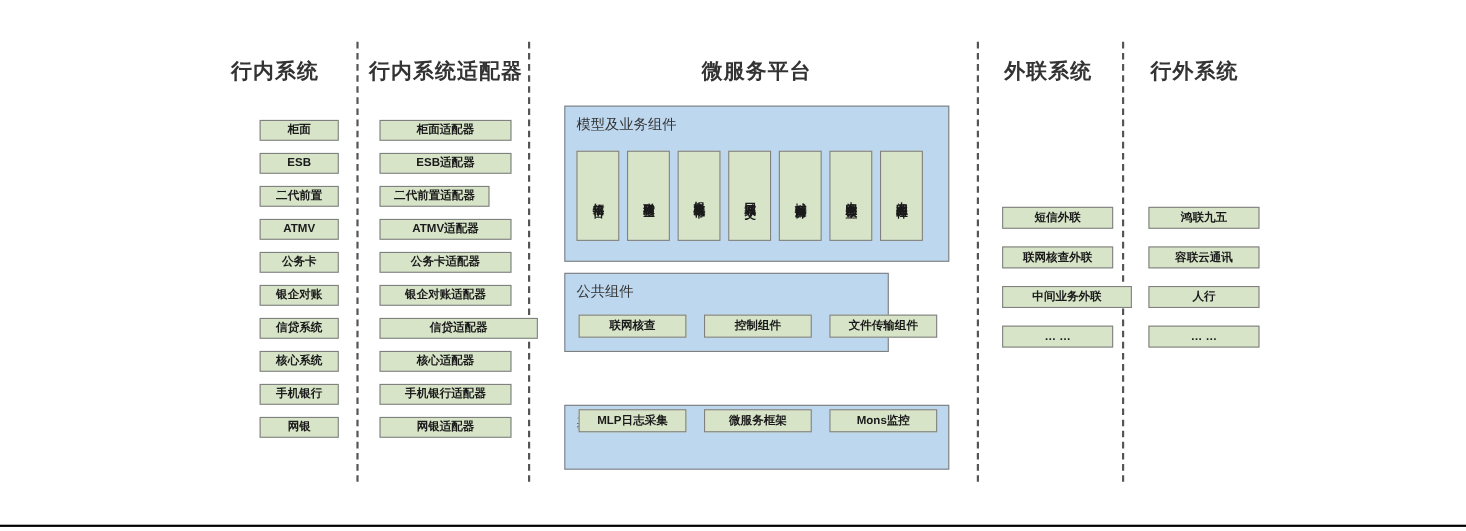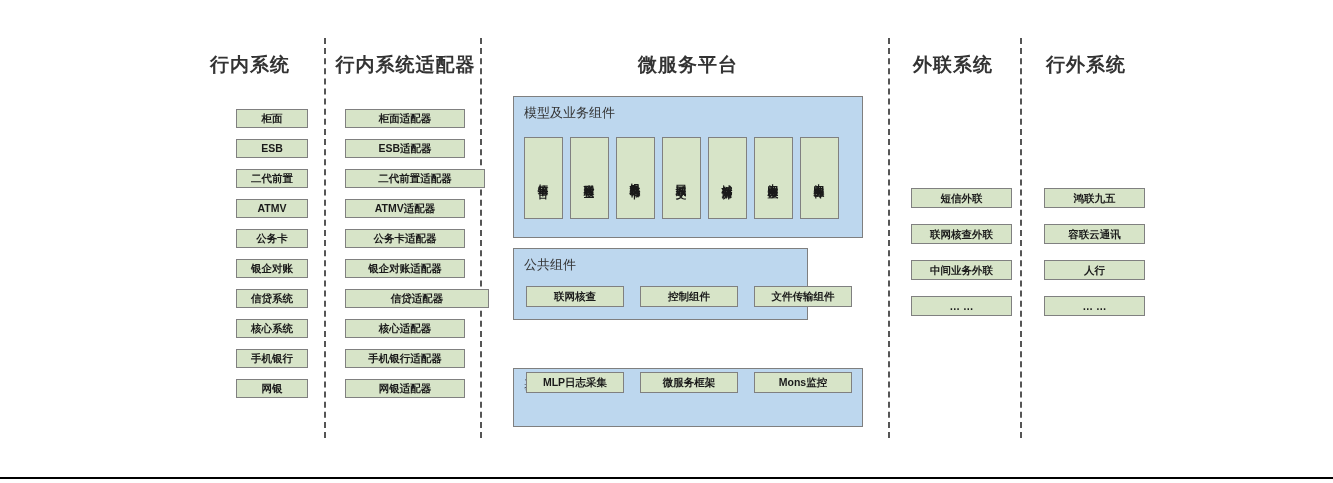--- a/index.html
+++ b/index.html
@@ -115,21 +115,21 @@
   <div class="node" style="left:236px; top:259px; width:72px; height:19px;">银企对账</div>
   <div class="node" style="left:236px; top:289px; width:72px; height:19px;text-align:center;">信贷系统</div>
   <div class="node" style="left:236px; top:319px; width:72px; height:19px;">核心系统</div>
   <div class="node" style="left:236px; top:349px; width:72px; height:19px;">手机银行</div>
   <div class="node" style="left:236px; top:379px; width:72px; height:19px;">网银</div>
 
   <div class="col-title" style="left:333px; top:52px; width:145px;">行内系统适配器</div>
 
   <div class="node" style="left:345px; top:109px; width:120px; height:19px;">柜面适配器</div>
   <div class="node" style="left:345px; top:139px; width:120px; height:19px;">ESB适配器</div>
-  <div class="node" style="left:345px; top:169px; width:140px; height:19px;">二代前置适配器</div>
+  <div class="node" style="left:345px; top:169px; width:100px; height:19px;">二代前置适配器</div>
   <div class="node" style="left:345px; top:199px; width:120px; height:19px;">ATMV适配器</div>
   <div class="node" style="left:345px; top:229px; width:120px; height:19px;">公务卡适配器</div>
   <div class="node" style="left:345px; top:259px; width:120px; height:19px;">银企对账适配器</div>
   <div class="node" style="left:345px; top:289px; width:144px; height:19px;">信贷适配器</div>
   <div class="node" style="left:345px; top:319px; width:120px; height:19px;">核心适配器</div>
   <div class="node" style="left:345px; top:349px; width:120px; height:19px;">手机银行适配器</div>
   <div class="node" style="left:345px; top:379px; width:120px; height:19px;">网银适配器</div>
 
   <div class="col-title" style="left:588px; top:52px; width:200px;">微服务平台</div>
 
@@ -155,21 +155,21 @@
     <div class="panel-label">基础平台</div>
   </div>
   <div class="node" style="left:526px; top:372px; width:98px; height:21px;">MLP日志采集</div>
   <div class="node" style="left:640px; top:372px; width:98px; height:21px;">微服务框架</div>
   <div class="node" style="left:754px; top:372px; width:98px; height:21px;">Mons监控</div>
 
   <div class="col-title" style="left:898px; top:52px; width:110px;">外联系统</div>
 
   <div class="node" style="left:911px; top:188px; width:101px; height:20px;">短信外联</div>
   <div class="node" style="left:911px; top:224px; width:101px; height:20px;">联网核查外联</div>
-  <div class="node" style="left:911px; top:260px; width:101px; height:20px;">中间业务外联</div>
+  <div class="node" style="left:911px; top:260px; width:118px; height:20px;">中间业务外联</div>
   <div class="node" style="left:911px; top:296px; width:101px; height:20px;">… …</div>
 
   <div class="col-title" style="left:1031px; top:52px; width:110px;">行外系统</div>
 
   <div class="node" style="left:1044px; top:188px; width:101px; height:20px;">鸿联九五</div>
   <div class="node" style="left:1044px; top:224px; width:101px; height:20px;">容联云通讯</div>
   <div class="node" style="left:1044px; top:260px; width:101px; height:20px;">人行</div>
   <div class="node" style="left:1044px; top:296px; width:101px; height:20px;">… …</div>
 
   <div class="bottom-rule"></div>

